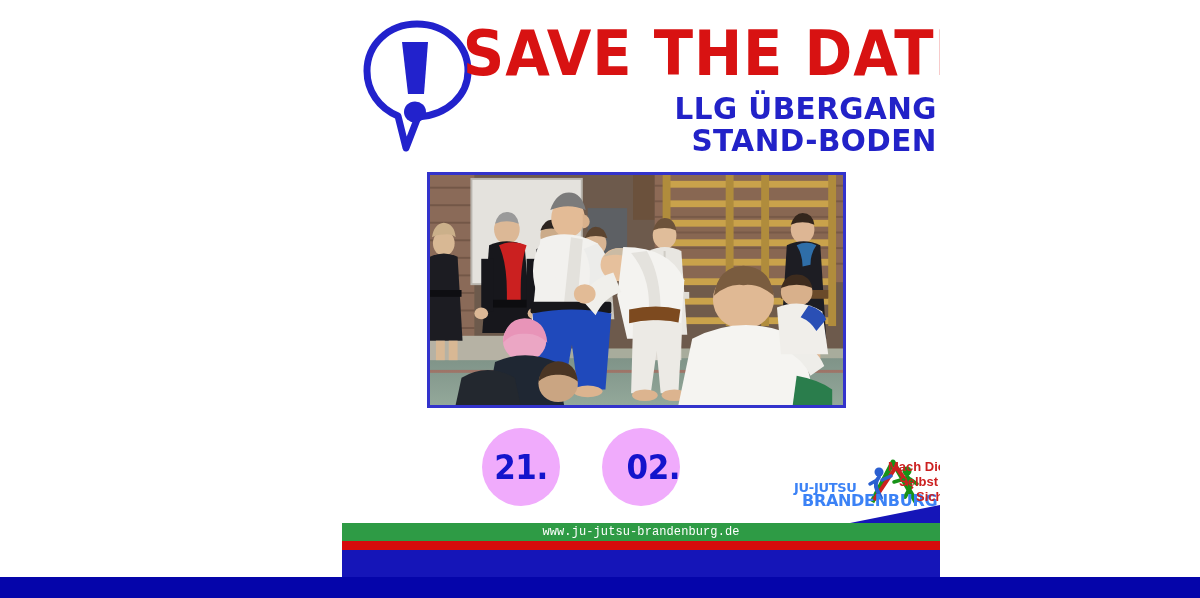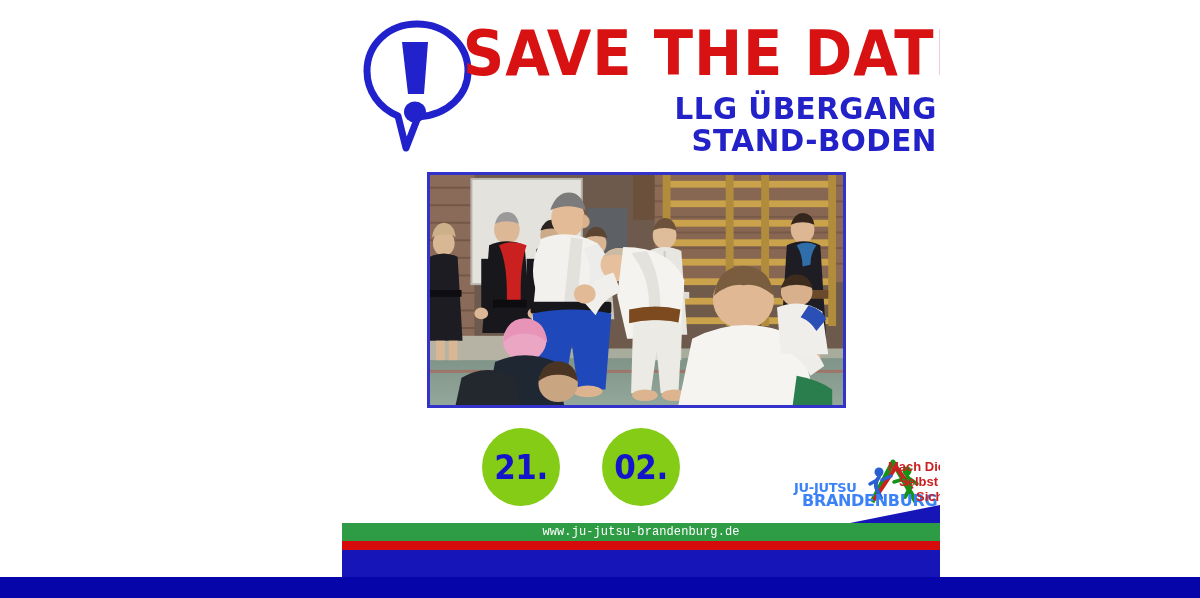--- a/index.html
+++ b/index.html
@@ -113,35 +113,35 @@
     height: 100%;
   }
 
   
   .date-circle {
     position: absolute;
     top: 428px;
     width: 78px;
     height: 78px;
     border-radius: 50%;
-    background: #84cc16;
+    background: #f0abfc;
     display: flex;
     align-items: center;
     justify-content: center;
   }
   .date-circle .num {
     color: #1414cc;
     font-family: "DejaVu Sans", sans-serif;
     font-weight: bold;
     font-size: 31px;
     letter-spacing: -0.5px;
     transform: scaleY(1.08);
   }
   #date-0 { left: 140px; }
-  #date-1 { left: 260px; }
+  #date-1 { left: 260px; justify-content: flex-end; }
   #date-2 { left: 370px; }
 
   
   #logo {
     position: absolute;
     left: 452px;
     top: 458px;
     width: 146px;
     height: 62px;
   }

